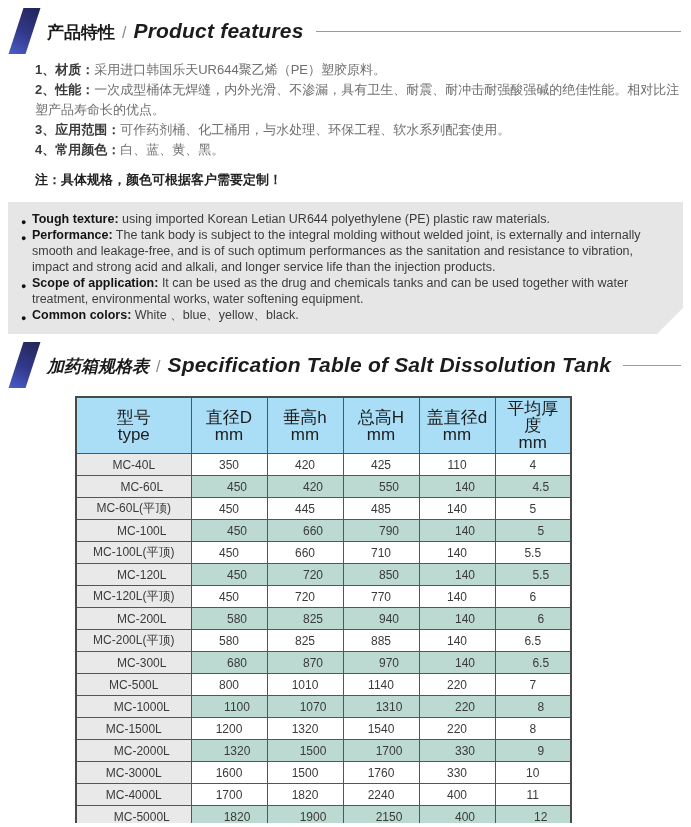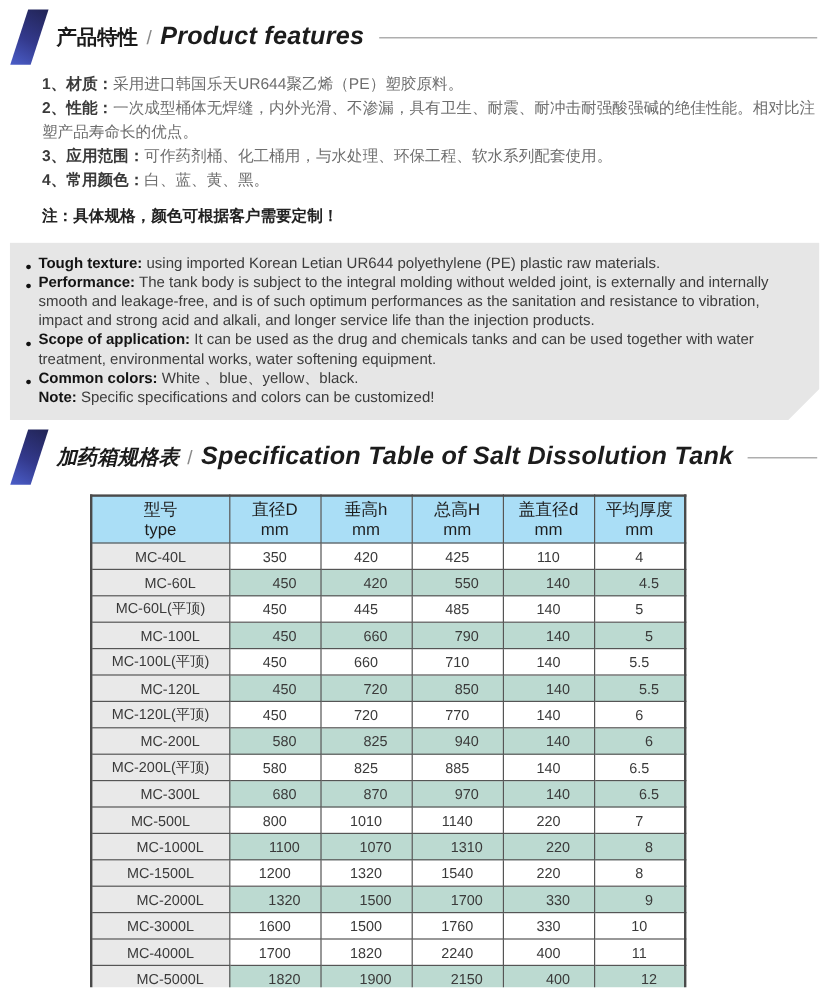--- a/index.html
+++ b/index.html
@@ -28,21 +28,21 @@
               clip-path:polygon(0 0,100% 0,100% calc(100% - 26px),calc(100% - 26px) 100%,0 100%);
               font-size:12.5px; line-height:16px; color:#3c3c3c; }
   .bullet-item { position:relative; padding-left:11px; }
   .bullet-item .dot { position:absolute; left:0; top:3px; font-size:9px; color:#111; }
   .bullet-item b { color:#141414; }
 
   
   .sec2 { margin-top:6px; }
   table.spec { border-collapse:collapse; margin:6px 0 0 67px; border:2px solid #4a4a4a; }
   table.spec th, table.spec td { border:1px solid #555; }
-  table.spec th { background:#aadef6; font-weight:normal; font-size:14px; color:#1d1d1d;
+  table.spec th { background:#aadef6; font-weight:normal; font-size:17px; color:#1d1d1d;
                   padding:2px 5px; line-height:17px; text-align:center; }
   table.spec td { font-size:12px; color:#3a3a3a; height:22px; padding:0 4px; text-align:center; background:#fff; }
   td.model { background:#e9e9e9 !important; text-align:left; padding-left:21px; width:113px; }
   col.c-model { width:115px; } col.c-num { width:76px; }
   tr.shaded td { background:#bcdad1;padding-left:20px; }
 </style>
 </head>
 <body>
 
 <div class="page">
@@ -63,21 +63,20 @@
       <div class="feature-item"><b>3、应用范围：</b><span>可作药剂桶、化工桶用，与水处理、环保工程、软水系列配套使用。</span></div>
       <div class="feature-item"><b>4、常用颜色：</b><span>白、蓝、黄、黑。</span></div>
     </div>
   <div class="sec1-note">注：具体规格，颜色可根据客户需要定制！</div>
 
   <div class="gray-box">
       <div class="bullet-item"><span class="dot">●</span><b>Tough texture:</b><span> using imported Korean Letian UR644 polyethylene (PE) plastic raw materials.</span></div>
       <div class="bullet-item"><span class="dot">●</span><b>Performance:</b><span> The tank body is subject to the integral molding without welded joint, is externally and internally smooth and leakage-free, and is of such optimum performances as the sanitation and resistance to vibration, impact and strong acid and alkali, and longer service life than the injection products.</span></div>
       <div class="bullet-item"><span class="dot">●</span><b>Scope of application:</b><span> It can be used as the drug and chemicals tanks and can be used together with water treatment, environmental works, water softening equipment.</span></div>
       <div class="bullet-item"><span class="dot">●</span><b>Common colors:</b><span> White 、blue、yellow、black.</span></div>
-      <div class="bullet-item"><b>Note:</b><span> Specific specifications and colors can be customized!</span></div>
     </div>
 
   <div class="sec2">
     <div class="sec-head">
       <div class="slant"></div>
       <div class="titles">
         <span class="t-zh it">加药箱规格表</span>
         <span class="t-sep">/</span>
         <span class="t-en">Specification Table of Salt Dissolution Tank</span>
       </div>

